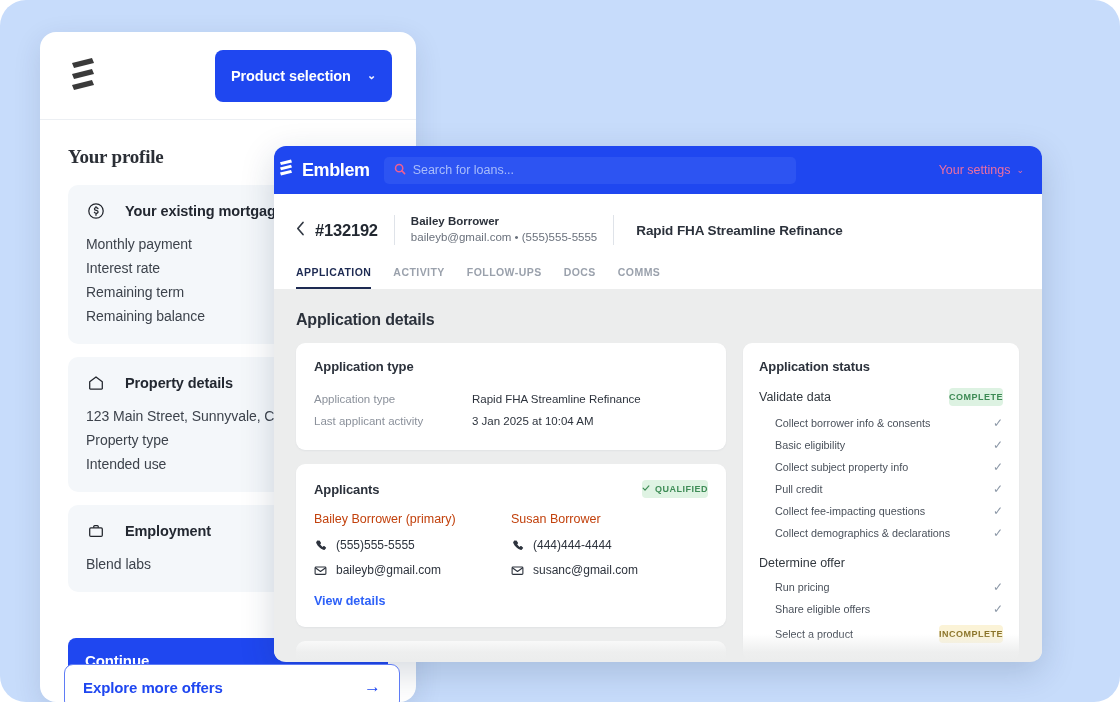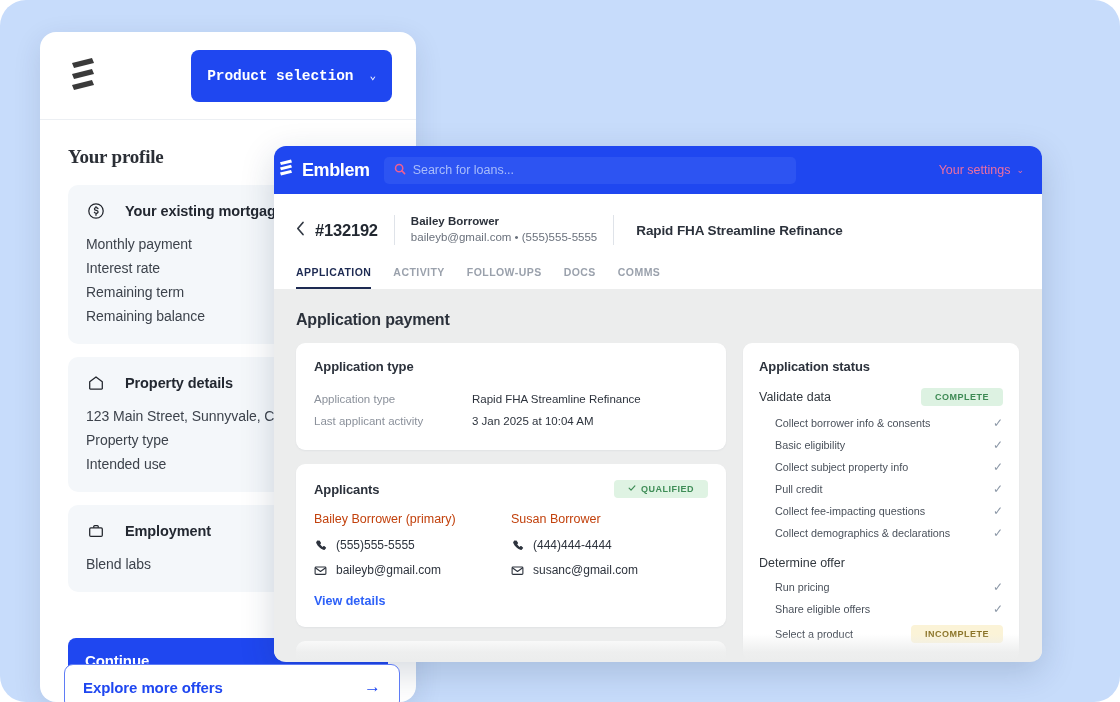--- a/index.html
+++ b/index.html
@@ -51,21 +51,21 @@
     height: 40px;
   }
 
   #product-selection-btn {
     background: #1f47f0;
     color: #ffffff;
     border: none;
     border-radius: 8px;
     height: 52px;
     padding: 0 16px;
-    font-family: Liberation Mono, monospace;
+    font-family: Liberation Sans, sans-serif;
     font-size: 14.5px;
     font-weight: bold;
     letter-spacing: -0.1px;
     display: flex;
     align-items: center;
     gap: 16px;
     cursor: pointer;
     white-space: nowrap;
   }
   #product-selection-btn .caret { font-size: 11px; opacity: .95; }
@@ -349,21 +349,21 @@
     font-weight: bold;
     color: #2b313b;
     letter-spacing: -0.1px;
   }
 
   .badge {
     font-size: 9px;
     font-weight: bold;
     letter-spacing: 0.5px;
     border-radius: 4px;
-    padding: 4px 14px;
+    padding: 4px 0;
     display: inline-flex;
     align-items: center;
     gap: 5px;
     white-space: nowrap;
   }
   .badge-qualified { background: #dff3e3; color: #3f8d57; }
   .badge-complete  { background: #ddf2e2; color: #3d8a54; }
   .badge-incomplete{ background: #fbf3d7; color: #8a7328; }
 
   .detail-row {
@@ -599,21 +599,21 @@
       <div id="tabs">
         <div class="tab active">APPLICATION</div>
         <div class="tab">ACTIVITY</div>
         <div class="tab">FOLLOW-UPS</div>
         <div class="tab">DOCS</div>
         <div class="tab">COMMS</div>
       </div>
     </div>
 
     <div id="los-content">
-      <div id="app-details-title">Application payment</div>
+      <div id="app-details-title">Application details</div>
 
       <div id="content-cols">
 
         <div id="col-left">
 
           <div class="white-card">
             <div class="card-head">
               <span class="card-title">Application type</span>
             </div>
             <div class="detail-row">

